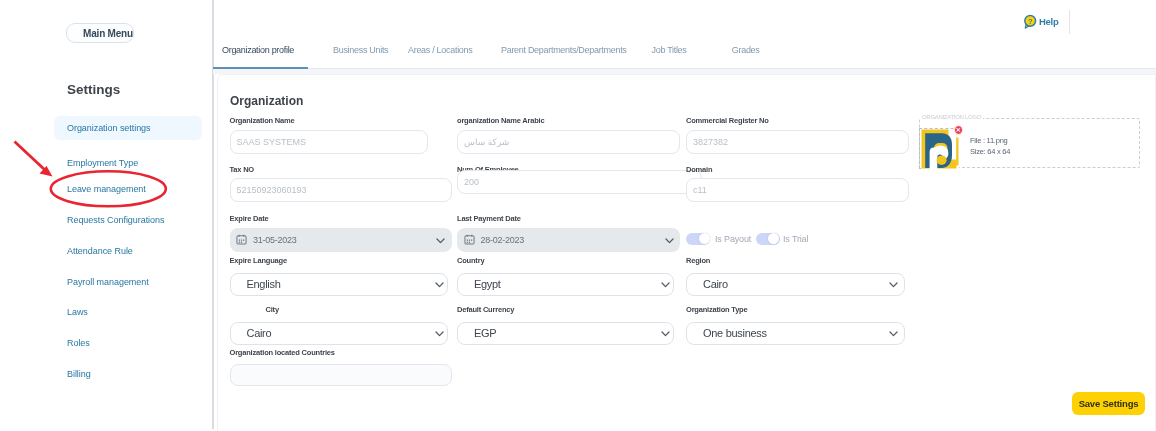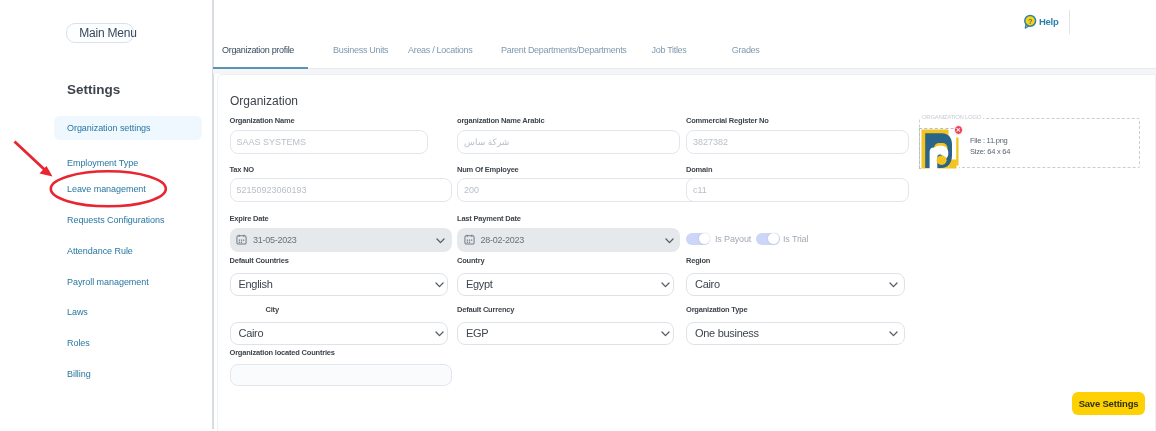--- a/index.html
+++ b/index.html
@@ -5,46 +5,46 @@
   * { margin:0; padding:0; box-sizing:border-box; }
   html,body { width:1156px; height:431px; background:#ffffff; overflow:hidden;
     font-family:"Liberation Sans", sans-serif; }
   .abs { position:absolute; }
 
   
   #divider { left:212px; top:0; width:1.5px; height:429px; background:#d9dde3; }
   #mainmenu { left:66px; top:23px; width:68px; height:20px; border:1px solid #d9e2ec;
     border-radius:9px; background:#fdfeff; display:flex; align-items:center;
     justify-content:center; gap:4px; padding-right:4px; white-space:nowrap; }
-  #mainmenu span { font-size:12px; font-weight:400; letter-spacing:-0.2px; color:#36485c;padding-left:16px; }
+  #mainmenu span { font-size:10px; font-weight:700; letter-spacing:-0.2px; color:#36485c;padding-left:16px; }
   #settings-h { left:67px; top:81.5px; font-size:13.5px; font-weight:700; color:#3e444b; }
   .navitem { left:67px; font-size:9px; letter-spacing:-0.05px; color:#2878a2; white-space:nowrap; }
   #nav-active-bg { left:54px; top:116px; width:148px; height:24px; border-radius:6px;
     background:#eff7ff; }
 
   
   .tab { top:45px; font-size:9px; letter-spacing:-0.3px; color:#7f9aae; white-space:nowrap; }
   .tab.active { color:#384a5c; font-weight:400; }
   #tabline { left:213px; top:67.5px; width:943px; height:1px; background:#e7e9ed; }
   #tabind { left:213px; top:66.5px; width:95px; height:2.5px; background:#5b93b0; }
   #band { left:213px; top:68.5px; width:943px; height:5.5px; background:#f4f5f9; }
   #help-sep { left:1069px; top:10px; width:1px; height:24px; background:#e4e4e8; }
   #help-txt { left:1039px; top:15.5px; font-size:9.5px; font-weight:700;
     letter-spacing:-0.3px; color:#2e80ab; }
 
   
   #card { left:217px; top:74px; width:939px; height:360px; background:#fff;
     border:1px solid #eef0f4; border-radius:6px 0 0 0; }
 
-  h2 { position:absolute; left:230px; top:93.5px; font-size:12px; font-weight:400; color:#3d434a; }
+  h2 { position:absolute; left:230px; top:93.5px; font-size:12px; font-weight:700; color:#3d434a; }
   .lbl { font-size:7.5px; font-weight:700; letter-spacing:-0.2px; color:#3f454d; white-space:nowrap; }
   .inp { height:23.5px; border:1px solid #e3e7ed; border-radius:8px; background:#fff;
     font-size:9px; color:#b9c0ca; display:flex; align-items:center; padding:0 6px; }
   .sel { height:23.5px; border:1px solid #dfe3e9; border-radius:8px; background:#fff;
-    font-size:11px; letter-spacing:-0.3px; color:#3e454f; display:flex; align-items:center; padding:0 8px; }
+    font-size:11px; letter-spacing:-0.3px; color:#3e454f; display:flex; align-items:center; padding:0 16px; }
   .date { height:24px; border-radius:8px; background:#e6e9ec; font-size:9px;
     letter-spacing:-0.25px; color:#68707c; display:flex; align-items:center; padding:0 6.5px; gap:6px; }
   .chev { position:absolute; }
 
   
   .tog { width:24px; height:12.5px; border-radius:7px; background:#ccd6f8; }
   .tog .knob { position:absolute; right:0.5px; top:0.75px; width:11px; height:11px;
     border-radius:50%; background:#fff; box-shadow:0 0 2px rgba(0,0,0,.15); }
   .toglbl { font-size:9px; letter-spacing:-0.15px; color:#a3aab5; }
 
@@ -109,21 +109,21 @@
 <div class="lbl abs" style="left:229.5px; top:115.8px;">Organization Name</div>
 <div class="inp abs" style="left:229.5px; top:130px; width:198px;">SAAS SYSTEMS</div>
 <div class="lbl abs" style="left:457px; top:115.8px;">organization Name Arabic</div>
 <div class="inp abs" style="left:457px; top:130px; width:223px;">شركة ساس</div>
 <div class="lbl abs" style="left:686px; top:115.8px;">Commercial Register No</div>
 <div class="inp abs" style="left:686px; top:130px; width:223px;">3827382</div>
 
 <div class="lbl abs" style="left:229.5px; top:164.5px;">Tax NO</div>
 <div class="inp abs" style="left:229.5px; top:178px; width:222px;">52150923060193</div>
 <div class="lbl abs" style="left:457px; top:164.5px;">Num Of Employee</div>
-<div class="inp abs" style="left:457px; top:178px; width:245px;">200</div>
+<div class="inp abs" style="left:457px; top:170px; width:245px;">200</div>
 <div class="lbl abs" style="left:686px; top:164.5px;">Domain</div>
 <div class="inp abs" style="left:686px; top:178px; width:223px;">c11</div>
 
 <div class="lbl abs" style="left:229.5px; top:214.4px;">Expire Date</div>
 <div class="date abs" style="left:229.5px; top:227.5px; width:222px;">
   <svg width="11" height="11" viewBox="0 0 12 12">
       <rect x="1" y="2" width="10" height="9" rx="1.5" fill="none" stroke="#707a86" stroke-width="1.1"></rect>
       <line x1="3.5" y1="0.8" x2="3.5" y2="3" stroke="#707a86" stroke-width="1.1"></line>
       <line x1="8.5" y1="0.8" x2="8.5" y2="3" stroke="#707a86" stroke-width="1.1"></line>
       <rect x="3" y="6" width="1.4" height="1.4" fill="#707a86"></rect>
@@ -157,21 +157,21 @@
 
 <div class="tog abs" style="left:686px; top:232.5px;">
     <div class="knob"></div>
   </div>
 <div class="toglbl abs" style="left:715px; top:233.6px;">Is Payout</div>
 <div class="tog abs" style="left:755.5px; top:232.5px;">
     <div class="knob"></div>
   </div>
 <div class="toglbl abs" style="left:783px; top:233.6px;">Is Trial</div>
 
-<div class="lbl abs" style="left:229.5px; top:256.2px;">Default Countries</div>
+<div class="lbl abs" style="left:229.5px; top:256.2px;">Expire Language</div>
 <div class="sel abs" style="left:229.5px; top:272.5px; width:218px;">English</div>
 <svg class="chev abs" style="left:435px; top:282px;" width="9" height="6" viewBox="0 0 9 6">
     <path d="M1 1 L4.5 4.6 L8 1" fill="none" stroke="#555c66" stroke-width="1.3" stroke-linecap="round" stroke-linejoin="round"></path>
   </svg>
 <div class="lbl abs" style="left:457px; top:256.2px;">Country</div>
 <div class="sel abs" style="left:457px; top:272.5px; width:217px;">Egypt</div>
 <svg class="chev abs" style="left:661px; top:282px;" width="9" height="6" viewBox="0 0 9 6">
     <path d="M1 1 L4.5 4.6 L8 1" fill="none" stroke="#555c66" stroke-width="1.3" stroke-linecap="round" stroke-linejoin="round"></path>
   </svg>
 <div class="lbl abs" style="left:686px; top:256.2px;text-align:center;">Region</div>

